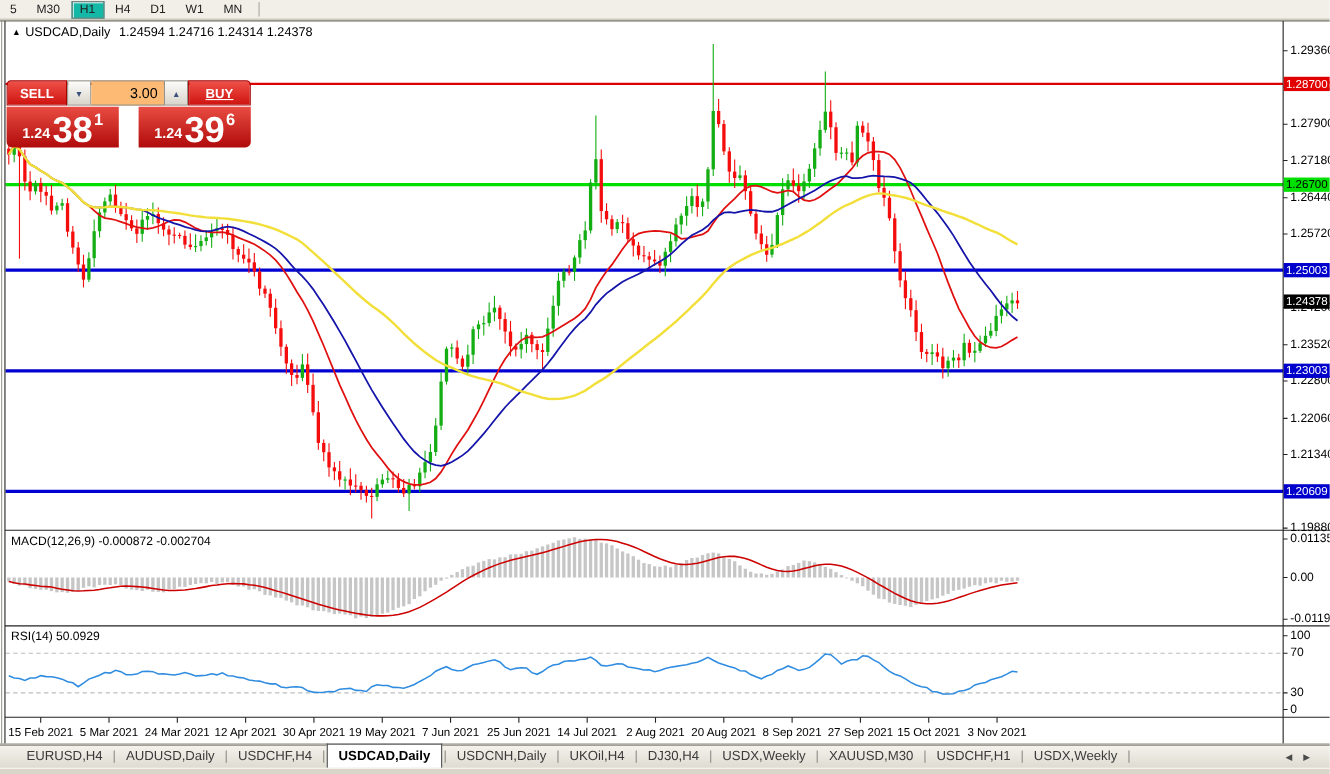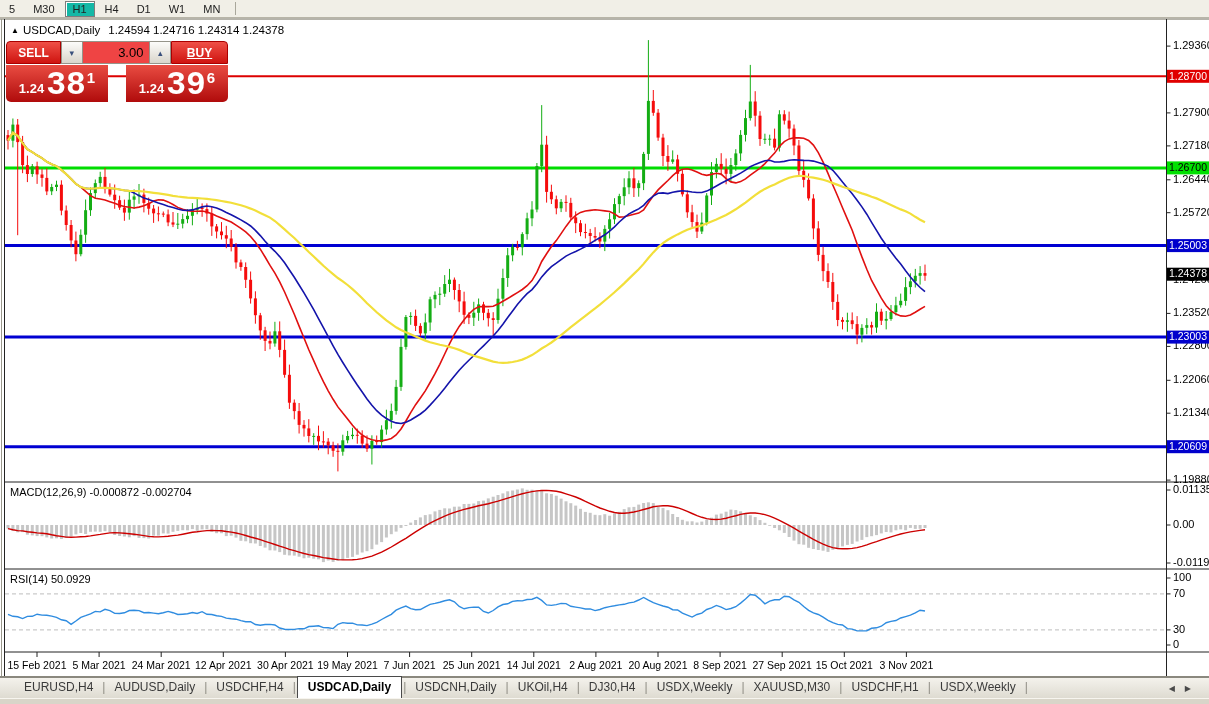--- a/index.html
+++ b/index.html
@@ -13,36 +13,36 @@
   .tfsep{width:1px;height:13px;background:#a9a79b;margin:0 6px;}
   #gap{position:absolute;left:0;top:18px;width:1209px;height:2px;background:#f1efe7;}
   
   #chart-svg{position:absolute;left:0;top:18px;}
   
   #chart-title{position:absolute;left:11px;top:24px;font-size:11.5px;color:#000;z-index:6;}
   #chart-title .tri{font-size:8px;vertical-align:1px;margin-right:4px;}
   #chart-title .ohlc{margin-left:8px;}
   
   #trade{position:absolute;left:6px;top:41px;z-index:7;width:222px;}
-  #trade .row1{display:flex;height:23px;}
+  #trade .row1{display:flex;height:23px;margin-top:32px;}
   .tradebtn{background:linear-gradient(#ef5047,#cf1410);color:#fff;font-size:12px;font-weight:bold;
             display:flex;align-items:center;justify-content:center;border:1px solid #a00;}
   #sell-btn{width:54px;border-radius:4px 0 0 0;}
   #buy-btn{width:56px;border-radius:0 4px 0 0;text-decoration:underline;}
   .spinbtn{width:20px;background:linear-gradient(#fcfcfa,#d9d5cb);border:1px solid #96948a;
            display:flex;align-items:center;justify-content:center;font-size:9px;color:#39507c;}
-  #vol-field{width:62px;background:#ef4444;border:1px solid #96948a;border-left:none;border-right:none;
+  #vol-field{width:62px;background:#fdba74;border:1px solid #96948a;border-left:none;border-right:none;
              font-size:13px;color:#000;display:flex;align-items:center;justify-content:flex-end;padding-right:6px;}
   #trade .row2{display:flex;margin-top:1px;gap:16px;}
   .bigprice{width:108px;height:37px;background:linear-gradient(#e94c42,#b00b0b);color:#fff;
             display:flex;align-items:flex-end;justify-content:center;padding-bottom:2px;box-sizing:border-box;}
   #sell-big{margin-right:2px;border-radius:0 0 0 5px;}
   #buy-big{border-radius:0 0 5px 0;}
   .bp-small{font-size:13px;font-weight:bold;margin:0 2px 4px 0;}
-  .bp-big{font-size:33px;font-weight:bold;line-height:28px;font-family:Liberation Mono, monospace;}
+  .bp-big{font-size:33px;font-weight:bold;line-height:28px;}
   .bp-sup{font-size:15px;font-weight:bold;margin:0 0 14px 1px;}
   
   .indlabel{position:absolute;left:10px;font-size:11px;color:#000;z-index:6;}
   
   #tabbar{position:absolute;left:0;top:677px;width:1209px;height:21px;
           background:linear-gradient(#f4f2ec,#dedbd1);border-top:1px solid #8a887e;
           display:flex;align-items:flex-end;padding-left:16px;box-sizing:border-box;font-size:12px;color:#3a3a3a;text-align:center;}
   .tab{padding:3px 8px 4px;cursor:default;white-space:nowrap;}
   .tab.active{background:#fff;border:1px solid #4a4a4a;border-bottom:none;font-weight:bold;color:#000;
               padding:3px 10px 5px;margin-bottom:-1px;}

